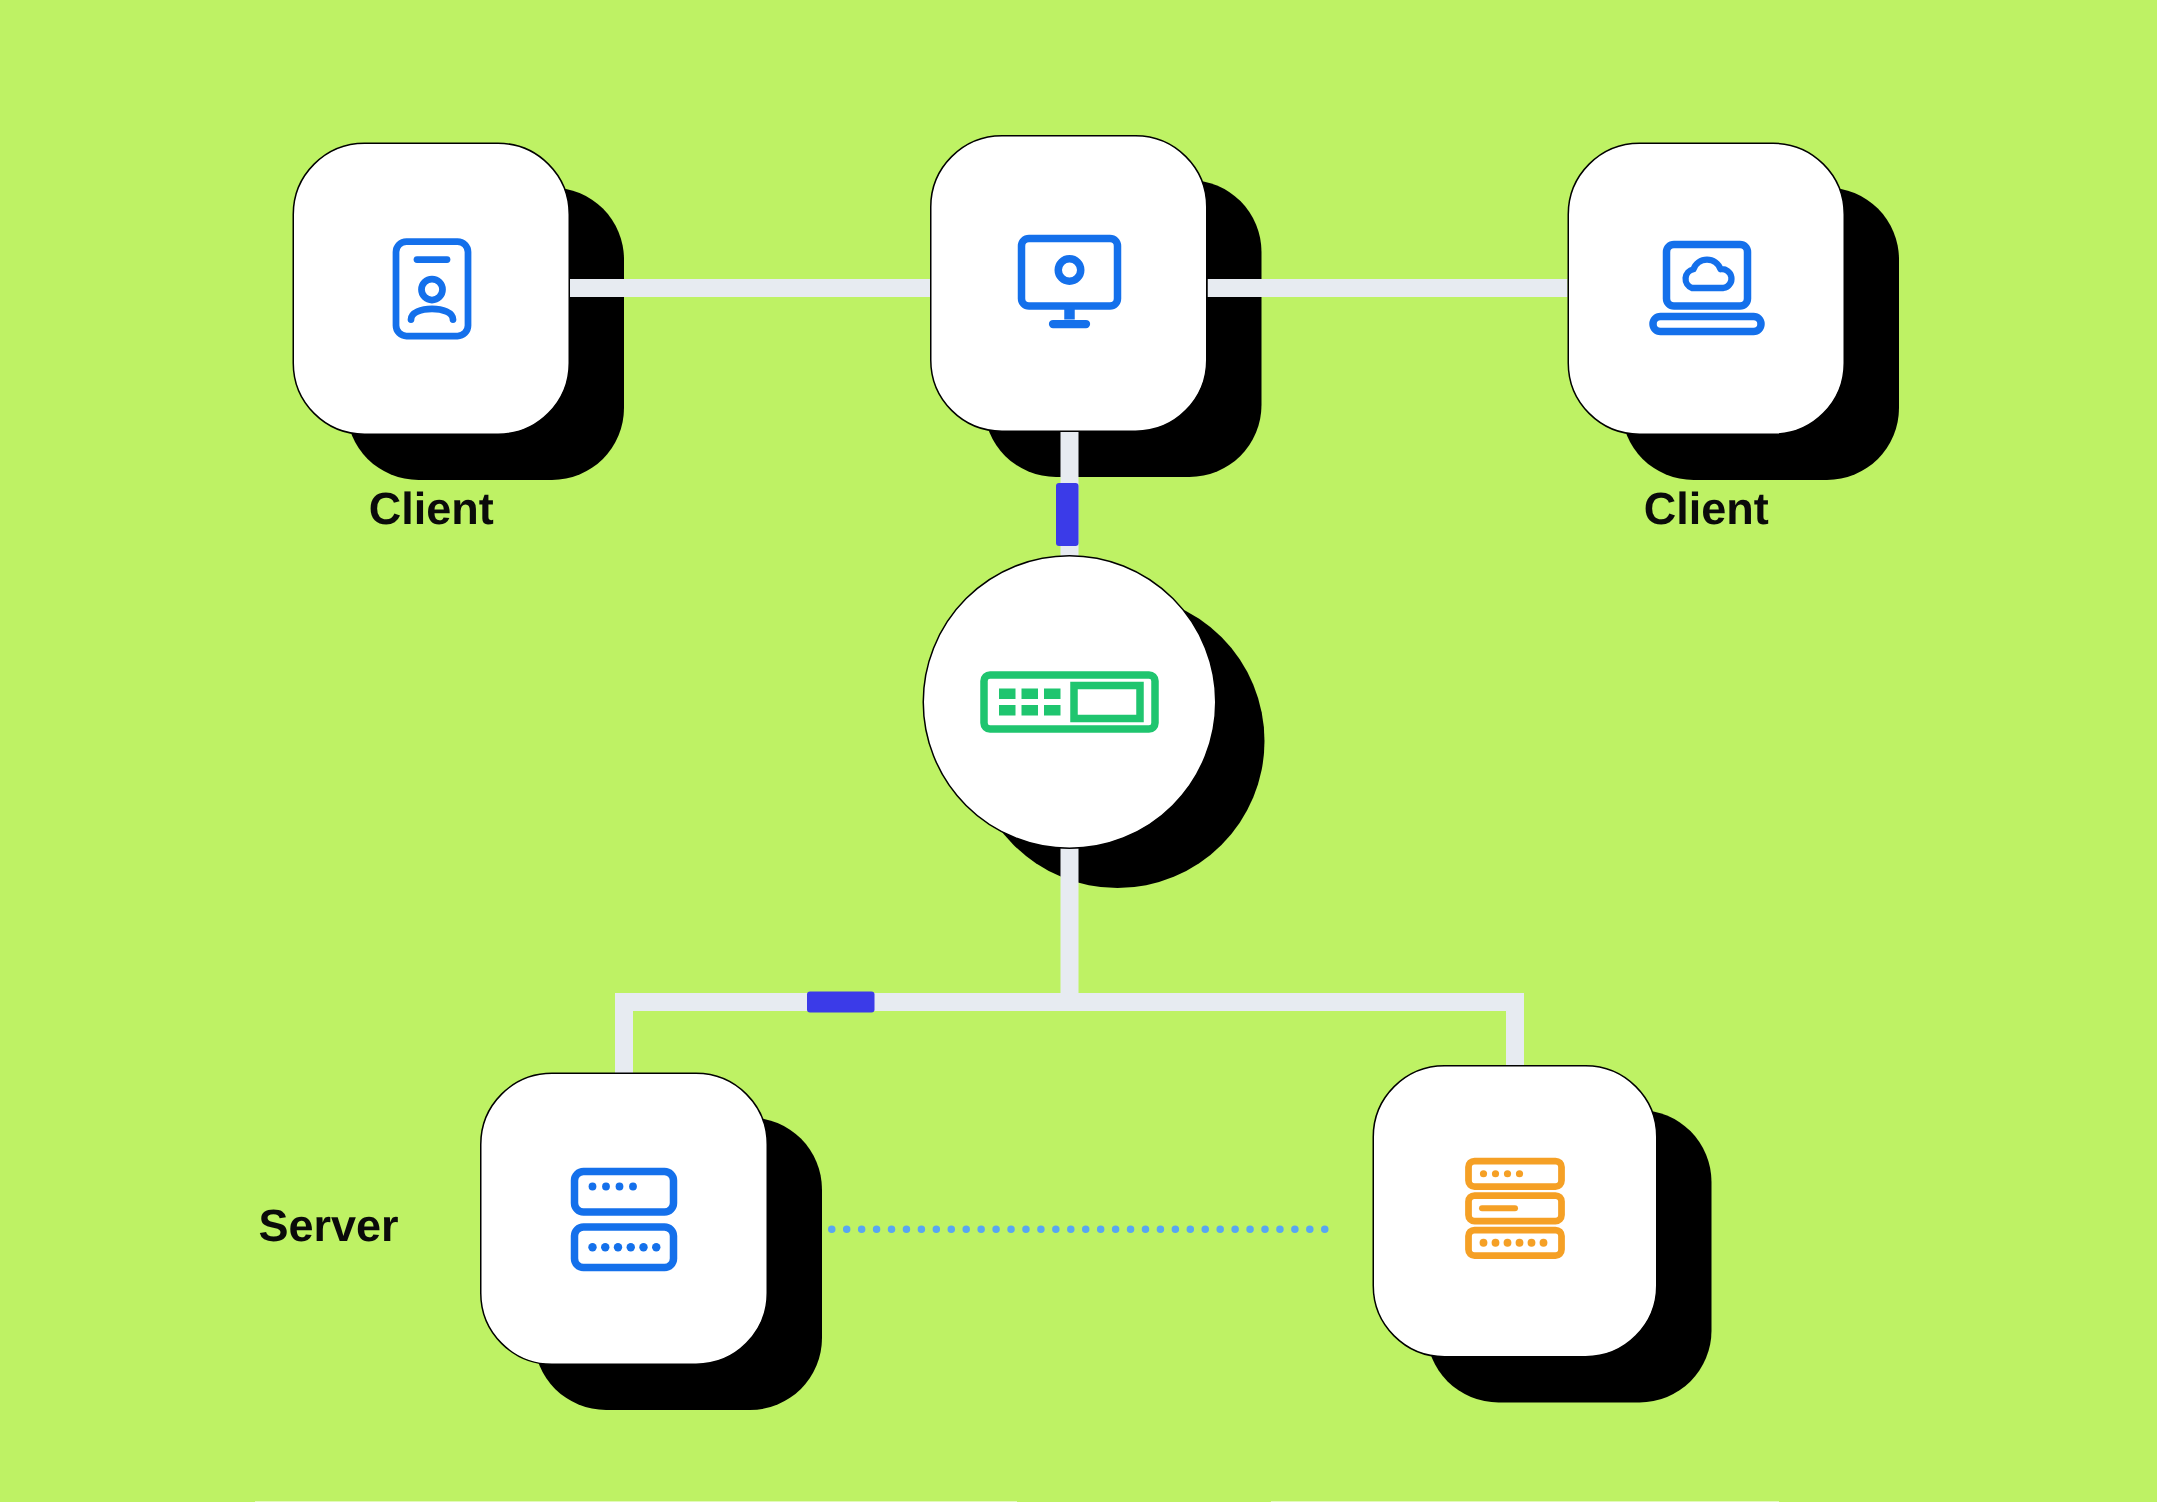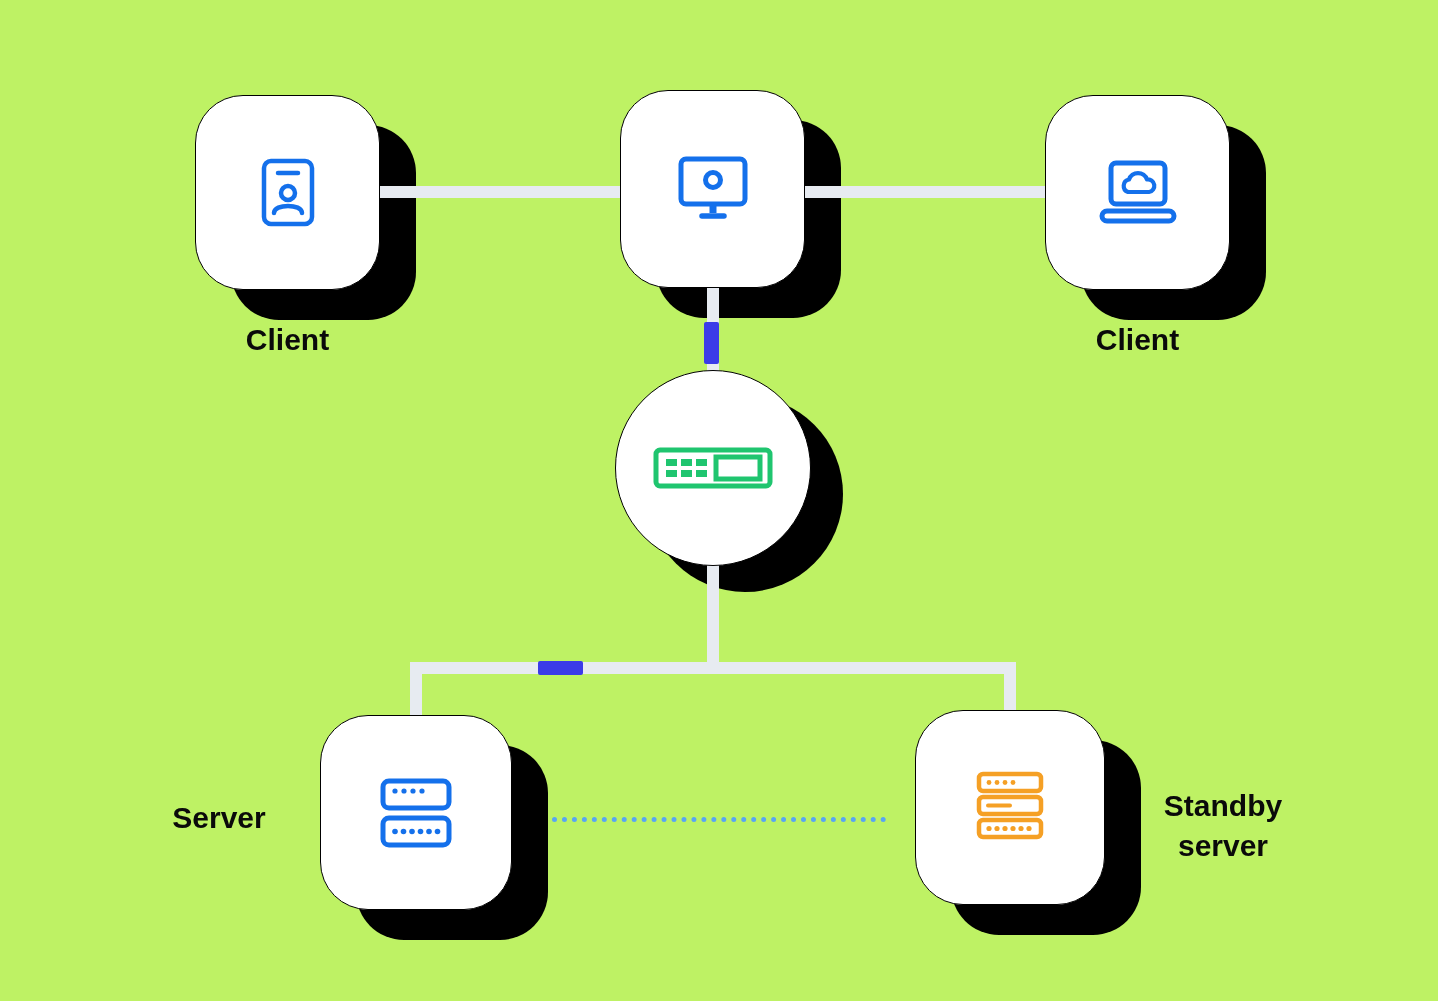--- a/index.html
+++ b/index.html
@@ -199,16 +199,15 @@
           <circle cx="19" cy="60.5" r="2.6"></circle>
             <circle cx="27" cy="60.5" r="2.6"></circle>
           <circle cx="35" cy="60.5" r="2.6"></circle>
             <circle cx="43" cy="60.5" r="2.6"></circle>
           <circle cx="51" cy="60.5" r="2.6"></circle>
             <circle cx="59" cy="60.5" r="2.6"></circle>
         </g>
       </svg>
     </div>
   </div>
-  <div class="node-label" style="left:1138px; top:786px; width:170px;">Standby server</div>
 
 
 </div>
 
 </body></html>

